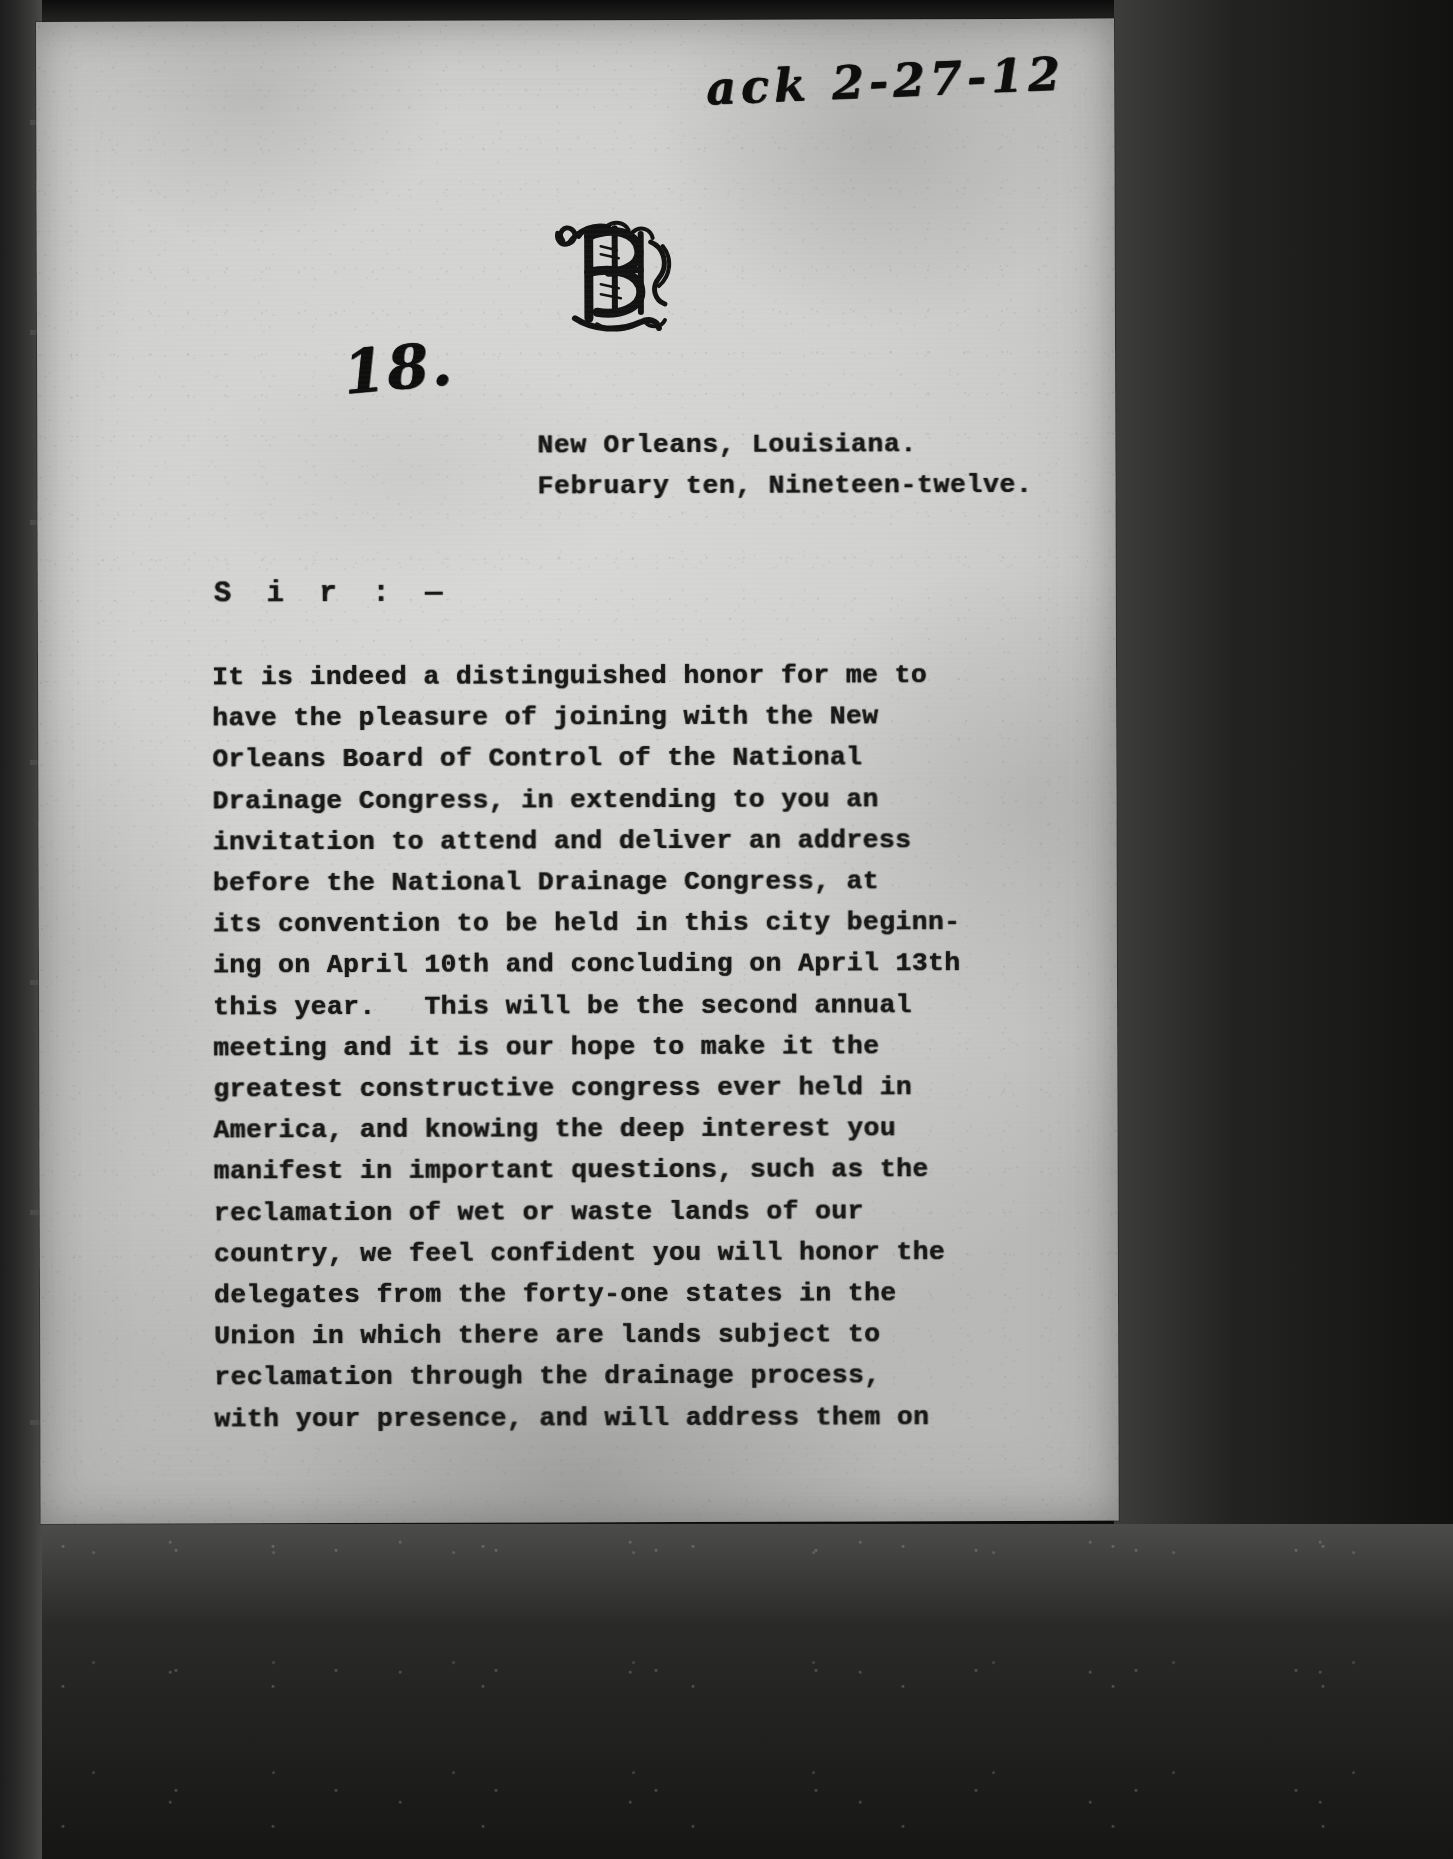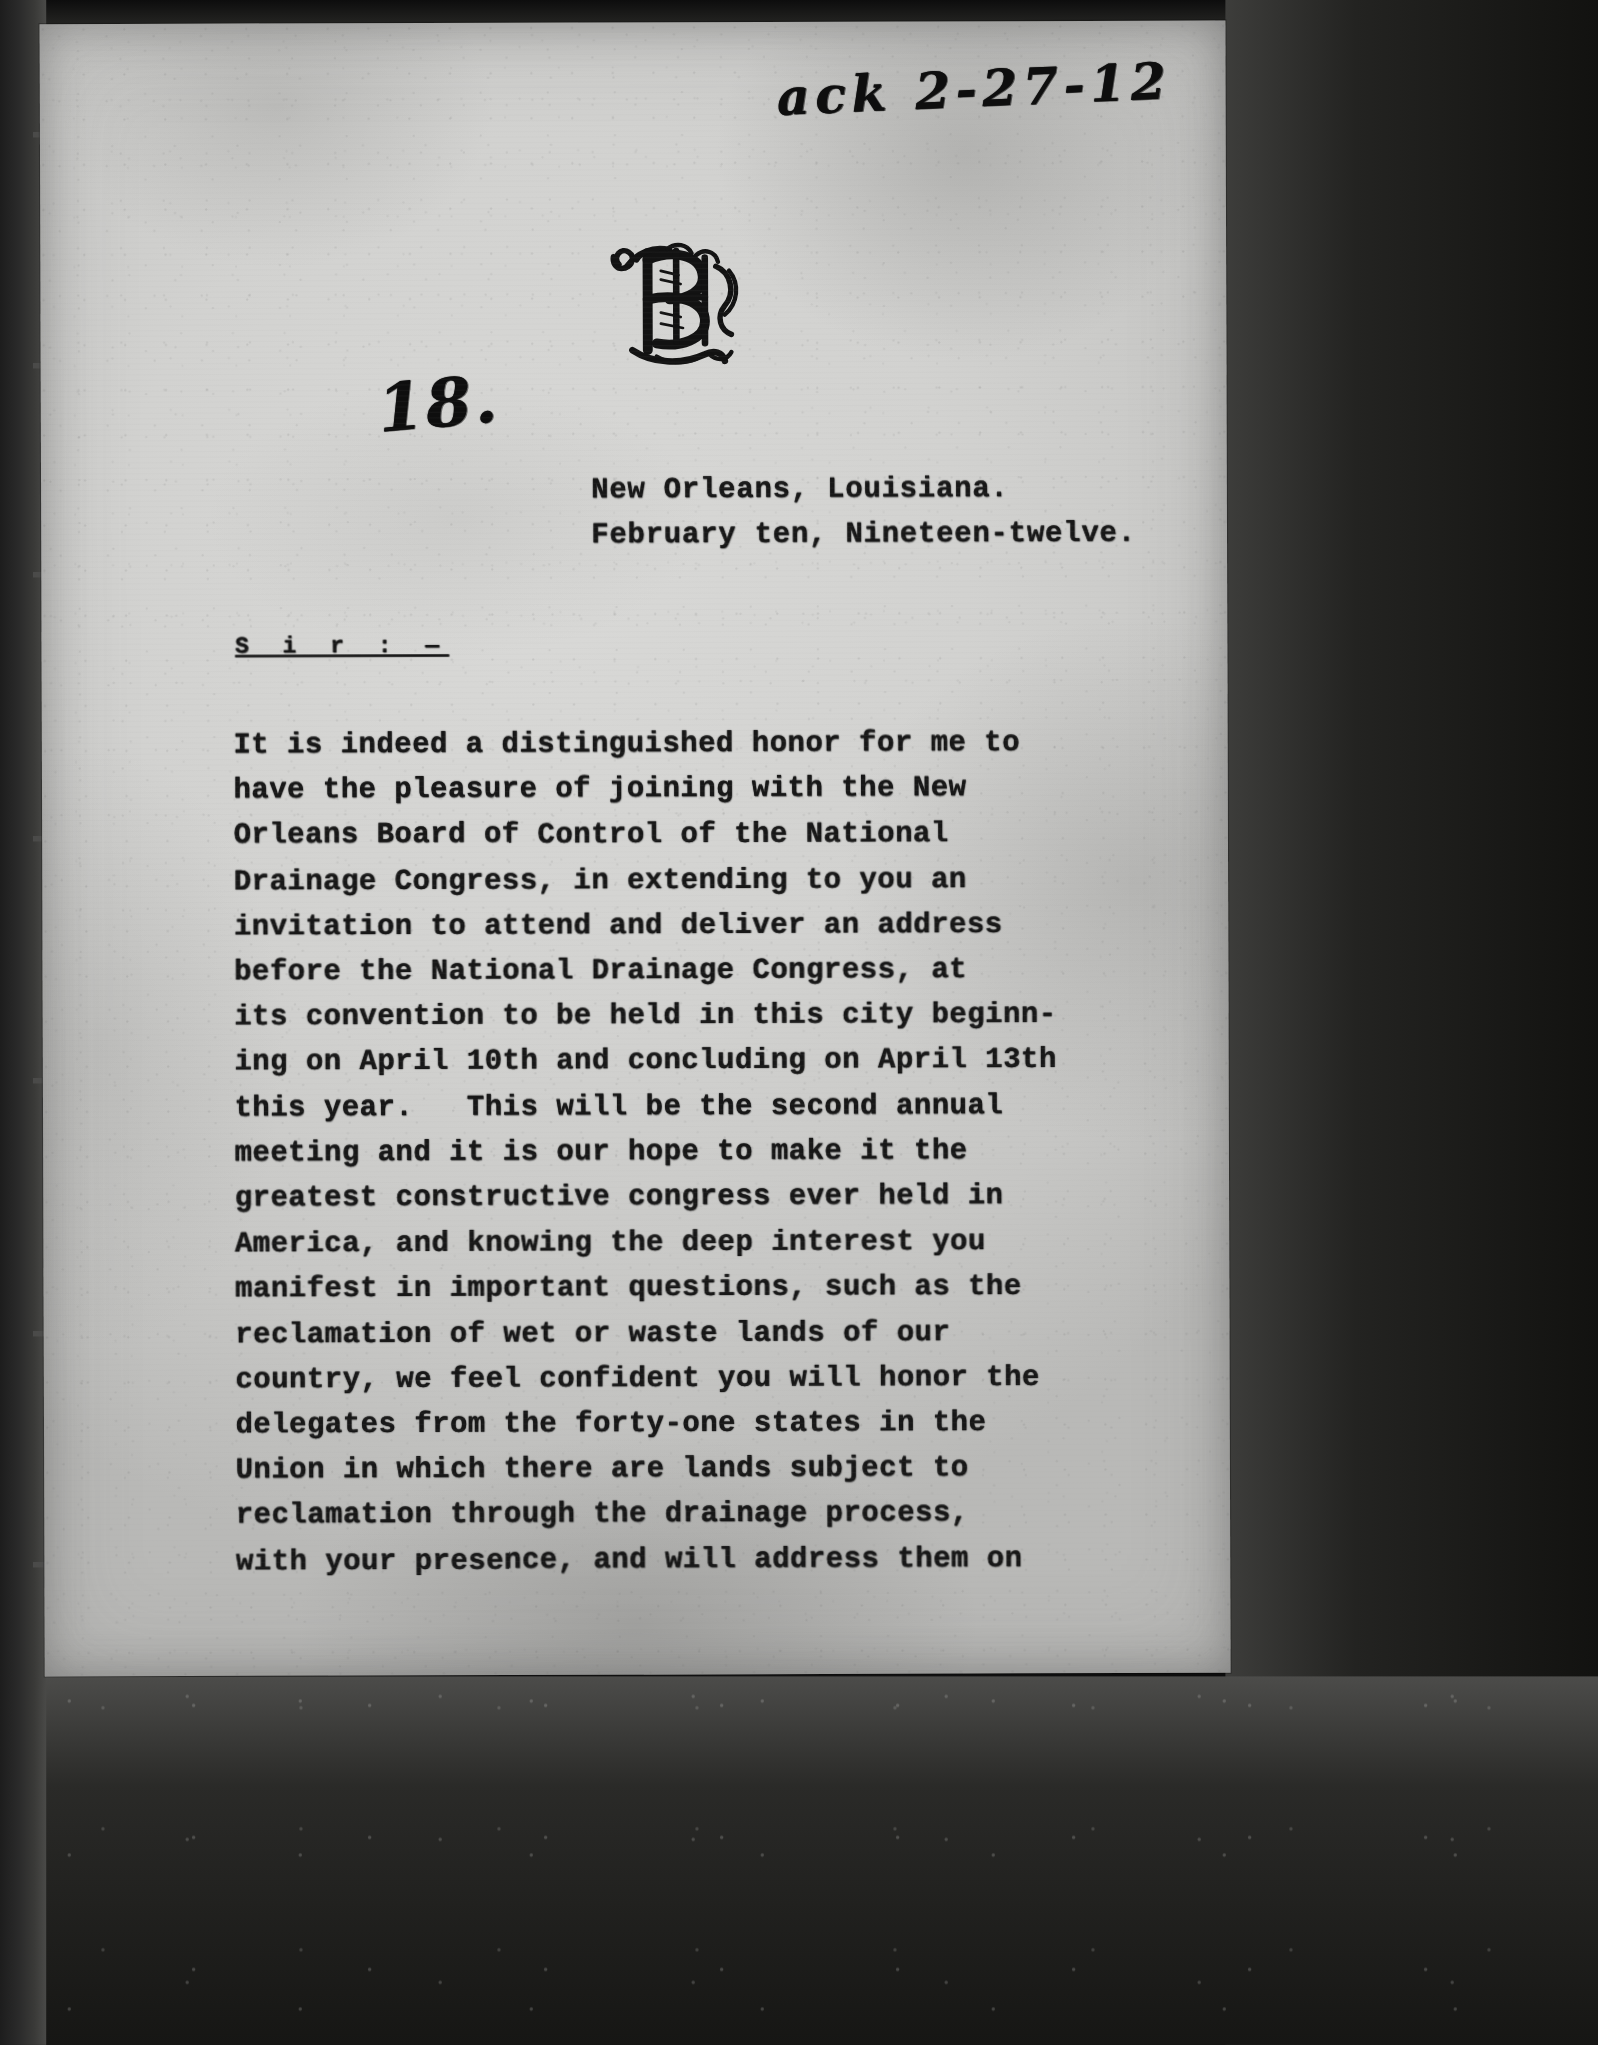--- a/index.html
+++ b/index.html
@@ -156,23 +156,22 @@
     left: 500px;
     top: 405px;
     font-size: 26.5px;
     line-height: 41px;
     letter-spacing: 0.6px;
   }
 
   .salutation {
     left: 176px;
     top: 556px;
-    font-size: 21px;
+    font-size: 29px;
     letter-spacing: 9px;
-    text-decoration: underline;
   }
 
   .body-block {
     left: 174px;
     top: 636px;
     font-size: 26.5px;
     line-height: 41.2px;
     letter-spacing: 0.35px;
   }
 

